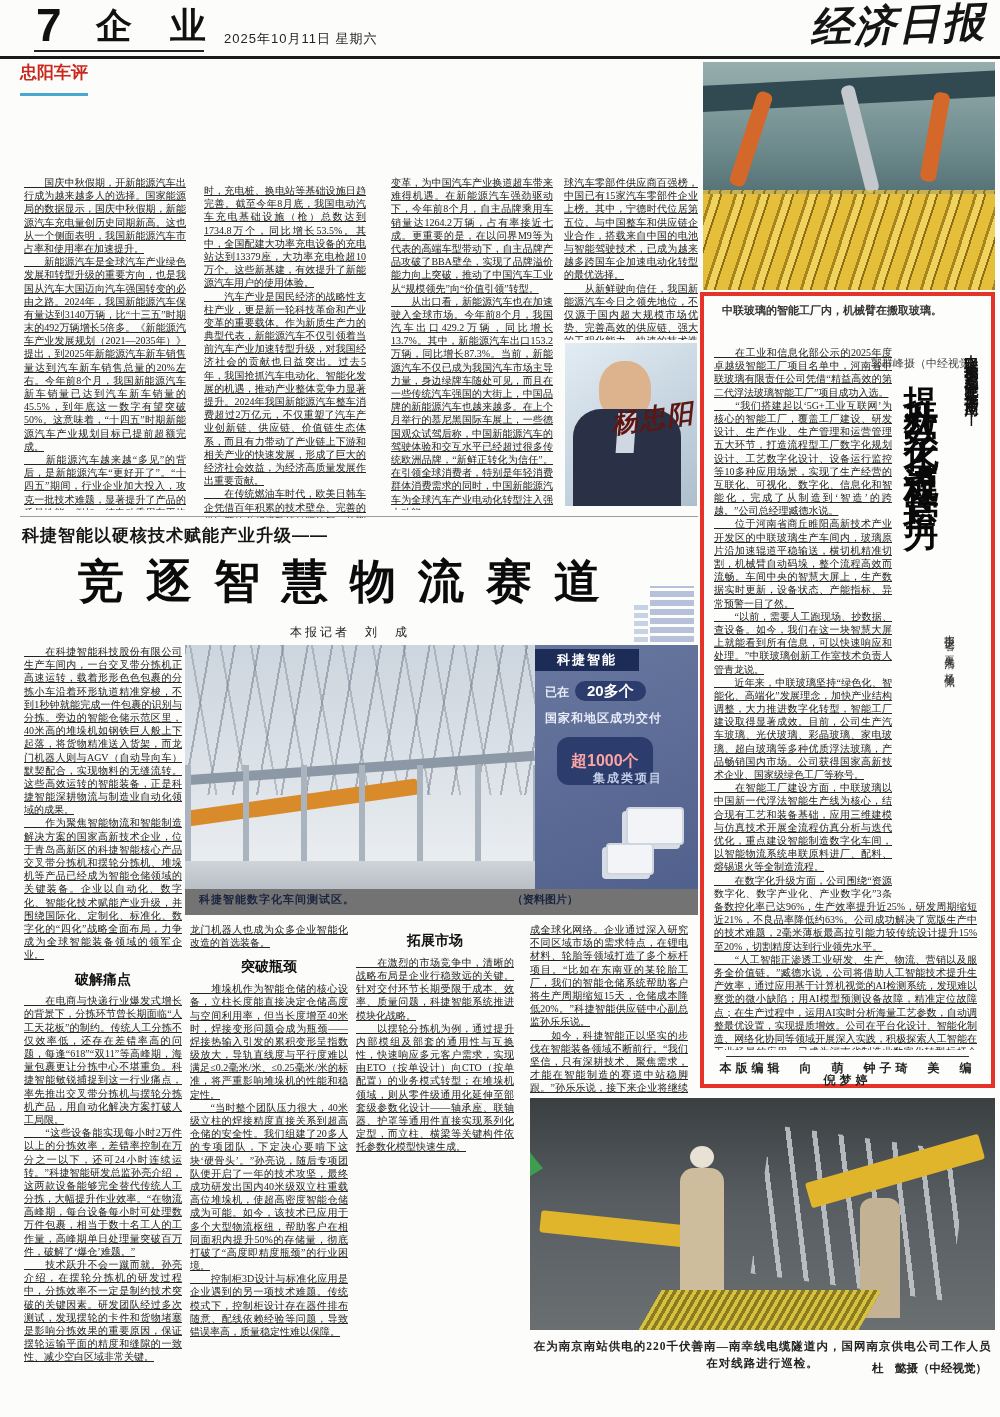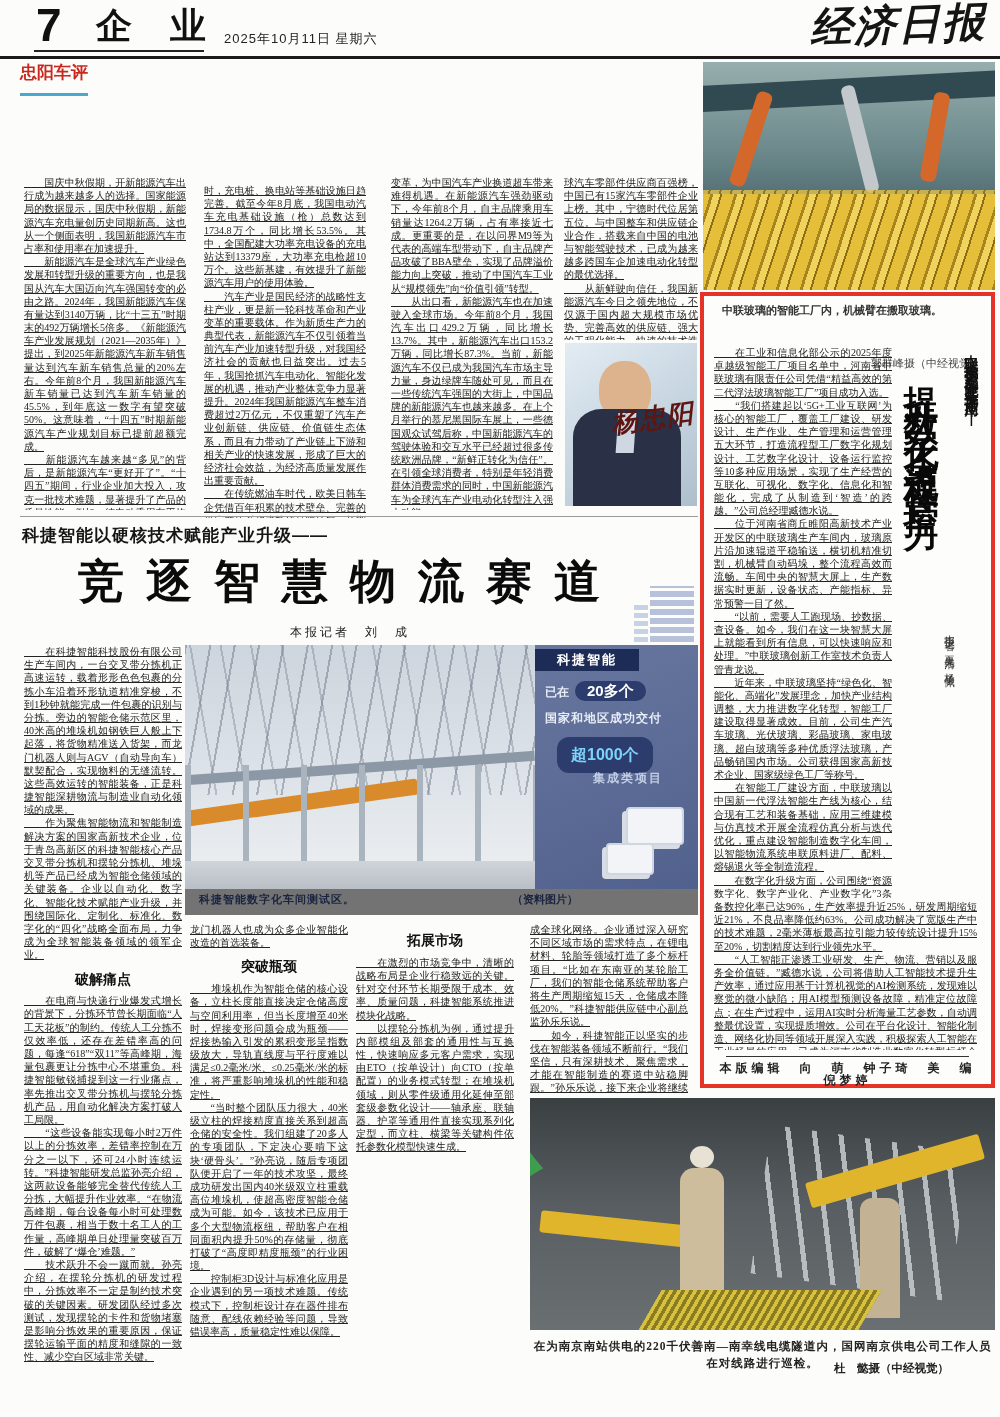--- a/index.html
+++ b/index.html
@@ -77,21 +77,21 @@
             background:repeating-linear-gradient(90deg,#aab4bf 0 6px,transparent 6px 58px);}
   .p3-floor{position:absolute;left:0;top:216px;width:350px;height:28px;background:linear-gradient(#cfd4d9,#b9bfc6);}
   .infopanel{position:absolute;right:0;top:0;width:163px;height:244px;background:linear-gradient(160deg,#68779f,#51618d);}
   .info-brand{position:absolute;left:0;top:4px;width:104px;height:22px;background:#1d2c56;color:#fff;
               font:700 13px/22px "Liberation Sans","DejaVu Sans",sans-serif;text-align:center;letter-spacing:2px;}
   .info-row1{position:absolute;left:10px;top:36px;font:700 12px/20px "Liberation Sans","DejaVu Sans",sans-serif;color:#e8ecf6;}
   .pill{display:inline-block;background:#2c3c6c;color:#fff;border-radius:11px;padding:1px 12px;margin-left:6px;
         font:700 15px/18px "Liberation Sans","DejaVu Sans",sans-serif;}
   .info-l2{position:absolute;left:10px;top:66px;font:700 12px/1.3 "Liberation Sans","DejaVu Sans",sans-serif;color:#e8ecf6;letter-spacing:1px;}
   .info-v2{position:absolute;left:22px;top:92px;}
-  .pill2{display:inline-block;background:#2c3c6c;color:#7dd3fc;border-radius:12px;padding:8px 14px;
+  .pill2{display:inline-block;background:#2c3c6c;color:#fca5a5;border-radius:12px;padding:14px 14px;
          font:700 16px/20px "Liberation Sans","DejaVu Sans",sans-serif;}
   .info-l4{position:absolute;left:58px;top:126px;font:700 12px/1.3 "Liberation Sans","DejaVu Sans",sans-serif;color:#c3cde6;letter-spacing:2px;}
   .box3d{position:absolute;width:54px;height:34px;background:#f2f4f7;border:2px solid #cfd6df;border-radius:4px;box-shadow:-4px 4px 0 #d8dde5;}
   .b1{right:14px;bottom:44px;} .b2{right:44px;bottom:14px;width:44px;height:28px;}
   .capstrip{position:absolute;left:0;bottom:0;width:513px;height:26px;background:#737373;}
   .p3cap{position:absolute;left:14px;top:5px;font:700 11px/1 "Liberation Serif","DejaVu Serif",serif;color:#1a2440;letter-spacing:1px;}
   .p3credit{position:absolute;right:120px;top:5px;font:700 11px/1 "Liberation Serif","DejaVu Serif",serif;color:#1a2440;}
   
   .a3c1{left:24px;top:645px;width:158px;height:764px;}
   .a3c2{left:190px;top:923px;width:158px;height:486px;}
@@ -106,21 +106,21 @@
   .p4-tray2{position:absolute;right:10px;top:60px;width:180px;height:26px;background:#e0b52c;transform:rotate(-16deg);border-radius:3px;}
   .p4-cable{position:absolute;left:230px;top:40px;width:200px;height:150px;
             background:repeating-linear-gradient(75deg,#cfd3d6 0 5px,transparent 5px 26px);opacity:.8;transform:rotate(8deg);}
   .p4-worker1{position:absolute;left:150px;top:70px;width:44px;height:150px;border-radius:14px 14px 0 0;background:#cdbd9d;}
   .p4-worker1:before{content:"";position:absolute;left:10px;top:-22px;width:24px;height:22px;border-radius:50%;background:#e8e2d4;}
   .p4-worker2{position:absolute;left:330px;top:100px;width:40px;height:120px;border-radius:12px 12px 0 0;background:#c3b394;}
   .p4-mesh{position:absolute;left:120px;bottom:0;width:220px;height:40px;transform:skewX(-30deg);
            background:repeating-linear-gradient(90deg,#d7c13e 0 4px,#8a7c20 4px 8px);}
   .p4cap{position:absolute;left:530px;top:1338px;width:465px;text-align:center;
          font:700 11.5px/1.5 "Liberation Serif","DejaVu Serif",serif;color:#222;letter-spacing:1px;}
-  .p4credit{position:absolute;left:504px;top:1360px;width:445px;text-align:right;
+  .p4credit{position:absolute;left:542px;top:1360px;width:445px;text-align:right;
             font:700 11.5px/1.5 "Liberation Serif","DejaVu Serif",serif;color:#222;}
 </style>
 </head>
 <body>
 
 <div class="page">
 
   <div class="header">
     <span class="pagenum">7</span>
     <span class="section">企 业</span>

